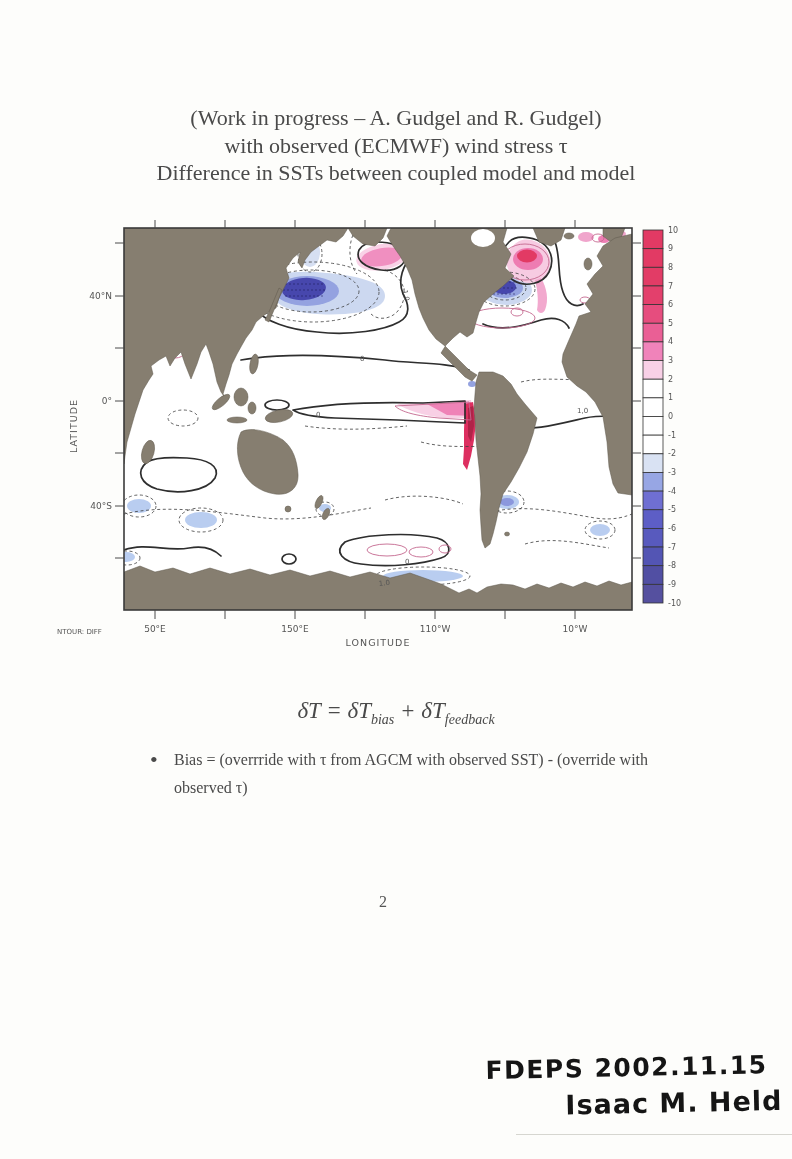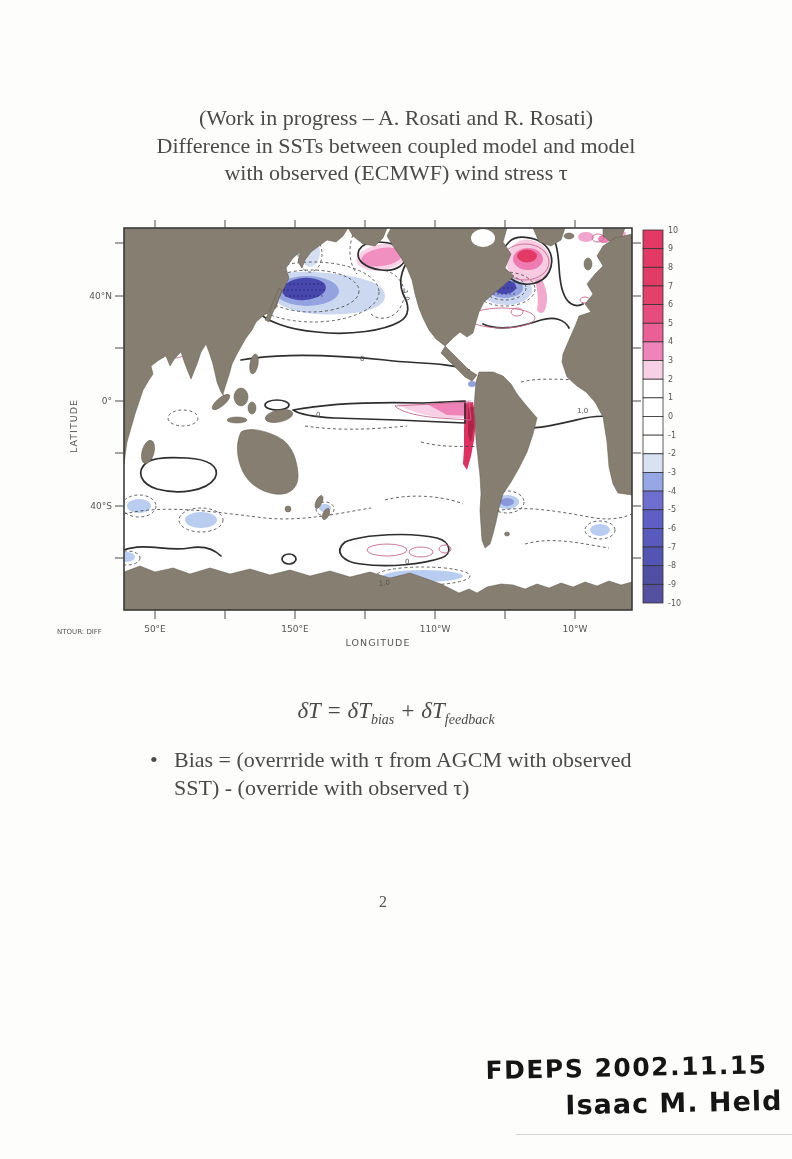--- a/index.html
+++ b/index.html
@@ -4,21 +4,21 @@
 <style>
   html,body{margin:0;padding:0;background:#9a9a9a;}
   .page{position:relative;width:792px;height:1159px;margin:0 auto;background:#fdfdfb;
         font-family:"Liberation Serif",serif;color:#454545;overflow:hidden;}
   .title{position:absolute;top:104px;left:0;width:100%;text-align:center;
          font-size:22px;line-height:27.5px;color:#4a4a4a;}
   .figure-wrap{position:absolute;left:55px;top:212px;width:650px;height:440px;}
   .eq{position:absolute;top:698px;left:0;width:100%;text-align:center;
       font-size:23px;font-style:italic;color:#4a4a4a;}
   .eq sub{font-size:14px;}
-  .bullets{position:absolute;left:150px;top:746px;width:505px;font-size:22px;
+  .bullets{position:absolute;left:150px;top:746px;width:505px;font-size:16px;
            line-height:28px;color:#4a4a4a;}
   .bullets ul{list-style:none;margin:0;padding:0;}
   .bullets li{position:relative;padding-left:24px;margin-bottom:17px;}
   .bullets li:before{content:"\2022";position:absolute;left:0;top:0;font-size:22px;}
   .pagenum{position:absolute;top:893px;left:0;width:766px;text-align:center;
            font-size:16px;color:#555;}
   .hw{position:absolute;right:10px;top:1053px;width:300px;text-align:right;
       font-family:"DejaVu Sans",sans-serif;font-weight:bold;color:#151515;
       transform:rotate(-1.2deg);}
   .hw .l1{font-size:25px;letter-spacing:1.5px;padding-right:14px;}
@@ -30,23 +30,23 @@
   .dash{fill:none;stroke:#3c3c3c;stroke-width:.8;stroke-dasharray:3,2.6;}
   .pinkline{fill:none;stroke:#c4688f;stroke-width:.9;}
   .hatch{stroke:#20205a;stroke-width:.6;stroke-dasharray:2,2;fill:none;}
 </style>
 </head>
 <body>
 
 <div class="page">
 
   <div class="title">
-    <div>(Work in progress – A. Rosati and R. Rosati)</div>
+    <div>(Work in progress – A. Gudgel and R. Gudgel)</div>
+    <div>with observed (ECMWF) wind stress τ</div>
     <div>Difference in SSTs between coupled model and model</div>
-    <div>with observed (ECMWF) wind stress τ</div>
   </div>
 
   <div class="figure-wrap">
   <svg width="650" height="440" viewBox="0 0 650 440">
     <defs>
       <clipPath id="mapclip">
             <rect x="69" y="16" width="508" height="382"></rect>
           </clipPath>
     </defs>
 

